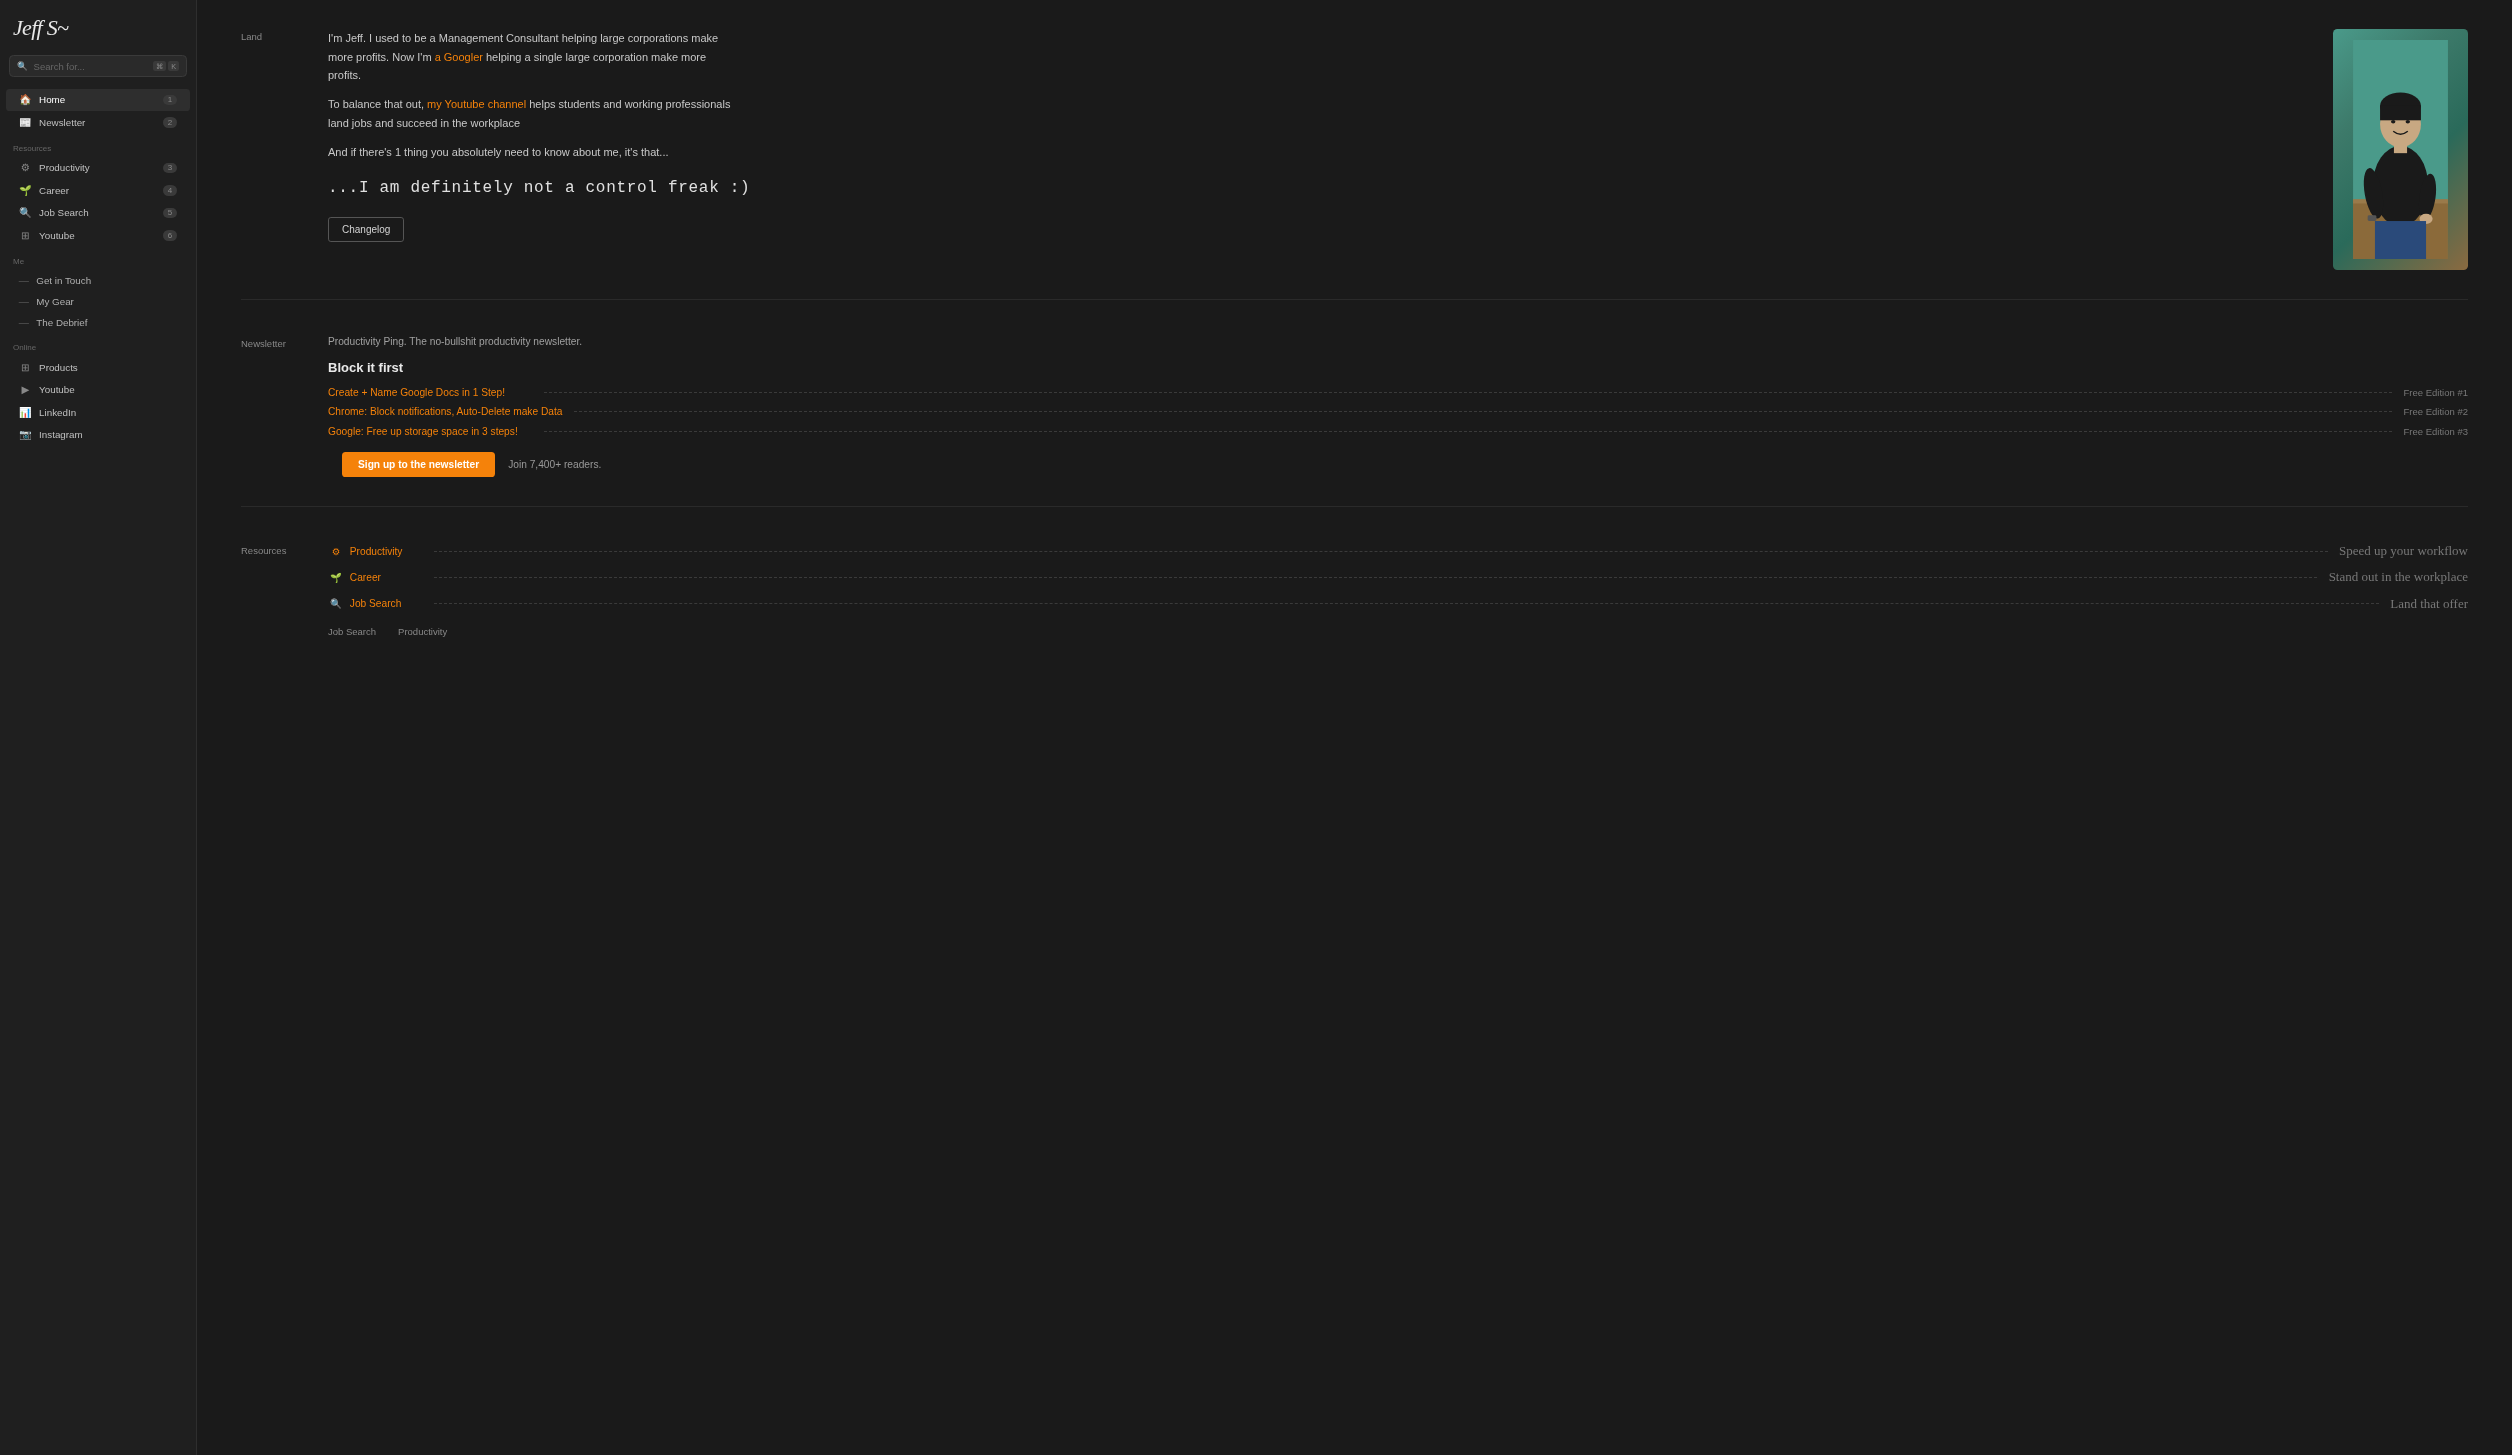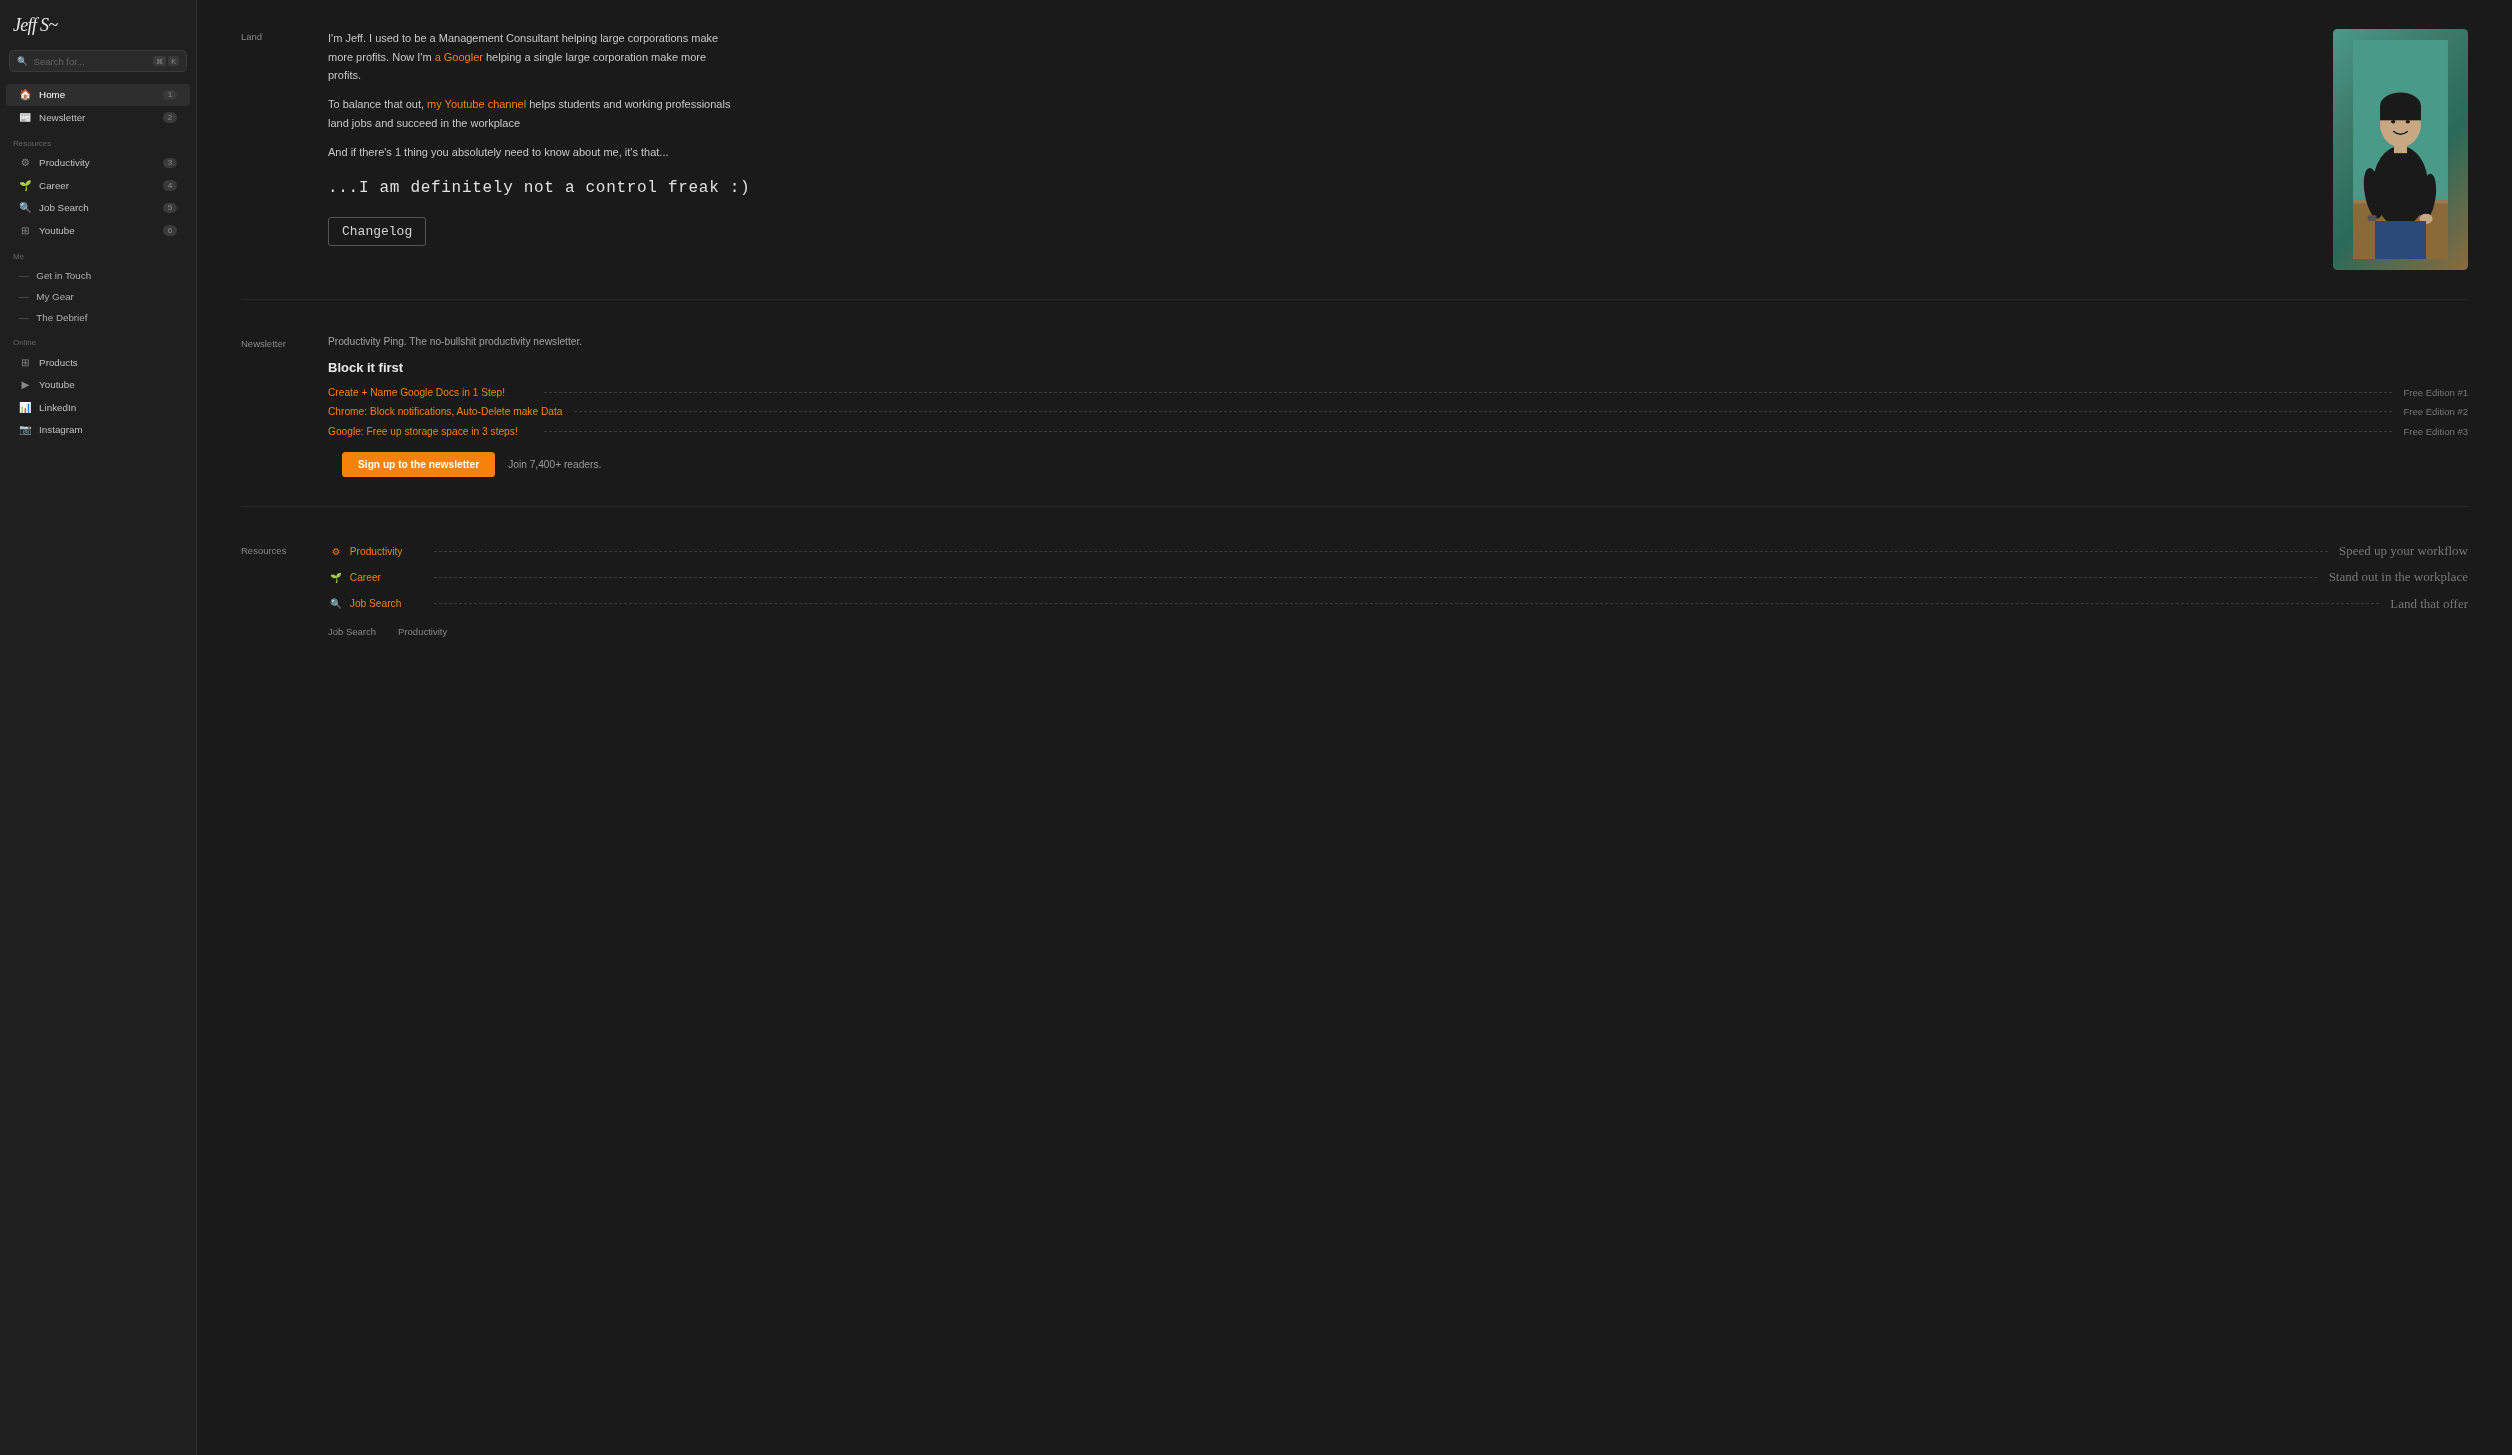--- a/index.html
+++ b/index.html
@@ -23,21 +23,21 @@
       flex-direction: column;
       padding: 14.6px 0;
       overflow-y: auto;
     }
 
     .logo-area {
       padding: 0 13px 14.6px 13px;
     }
     .logo-text {
       font-family: 'Georgia', cursive;
-      font-size: 18px;
+      font-size: 22px;
       color: #e8e8e8;
       font-style: italic;
       font-weight: 400;
       letter-spacing: -0.7px;
     }
 
     .search-bar {
       margin: 0 8.7px 11.7px 8.7px;
       background: #2a2a2a;
       border: 0.7px solid #3a3a3a;
@@ -159,24 +159,23 @@
       margin: 17.5px 0 20.4px 0;
       letter-spacing: 0.7px;
     }
 
     .changelog-btn {
       border: 1.1px solid #555;
       background: transparent;
       color: #d4d4d4;
       padding: 5.8px 13px;
       border-radius: 2.9px;
-      font-size: 13px;
+      font-size: 10px;
       cursor: pointer;
       font-weight: 500;
-      font-family: Liberation Mono, monospace;
     }
 
     .profile-photo {
       width: 135px;
       min-width: 135px;
       height: 241px;
       border-radius: 4.4px;
       overflow: hidden;
       background: linear-gradient(135deg, #4a9a8a 0%, #3d7a6a 30%, #2a6a5a 60%, #8b6a40 100%);
       display: flex;

